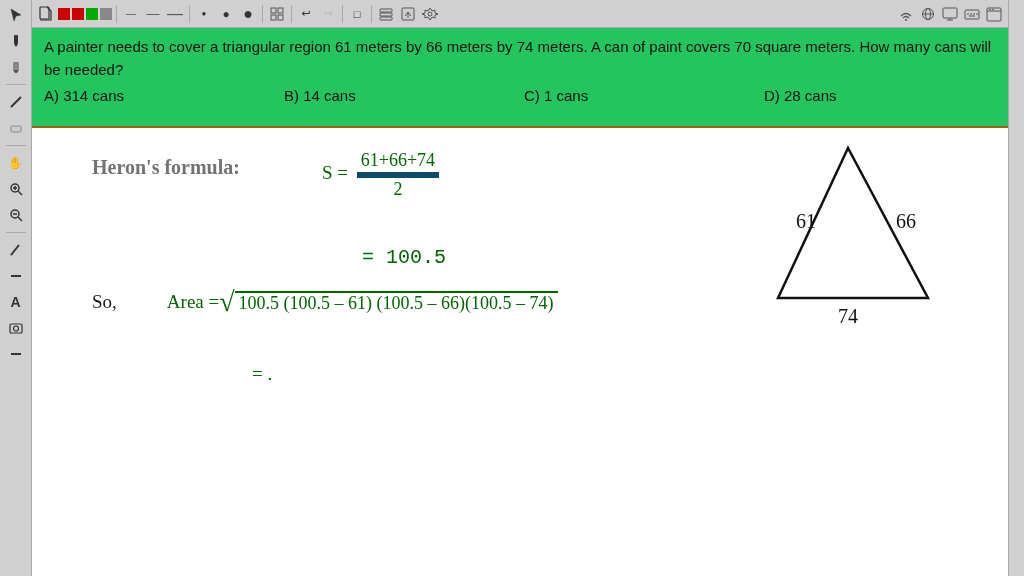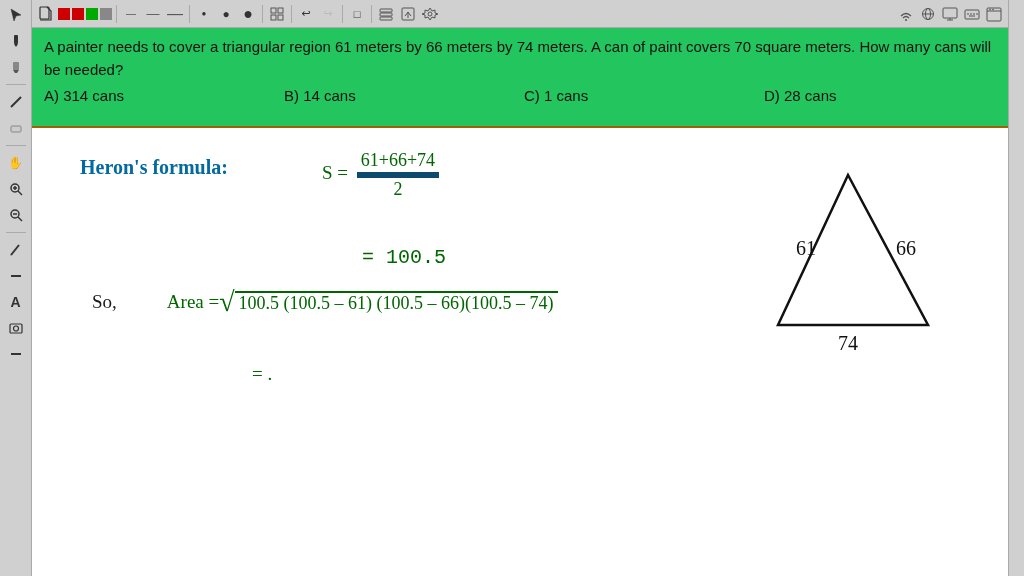--- a/index.html
+++ b/index.html
@@ -113,24 +113,24 @@
     
     .hw-content {
       position: absolute;
       top: 0; left: 0; right: 0; bottom: 0;
     }
 
     
     .herons-label {
       position: absolute;
       top: 28px;
-      left: 48px;
+      left: 60px;
       font-family: 'Segoe Script', 'Comic Sans MS', cursive;
       font-size: 20px;
-      color: #0369a1;
+      color: #737373;
       font-weight: bold;
     }
 
     
     .s-formula {
       position: absolute;
       top: 22px;
       left: 290px;
       font-family: 'Segoe Script', 'Comic Sans MS', cursive;
       font-size: 19px;
@@ -218,21 +218,21 @@
       top: 235px;
       left: 220px;
       font-family: 'Segoe Script', 'Comic Sans MS', cursive;
       font-size: 19px;
       color: #006600;
     }
 
     
     .triangle-container {
       position: absolute;
-      top: 32px;
+      top: 5px;
       right: 60px;
       width: 200px;
       height: 200px;
     }
 
     
     .right-sidebar {
       width: 16px;
       height: 576px;
       background: #d0d0d0;

